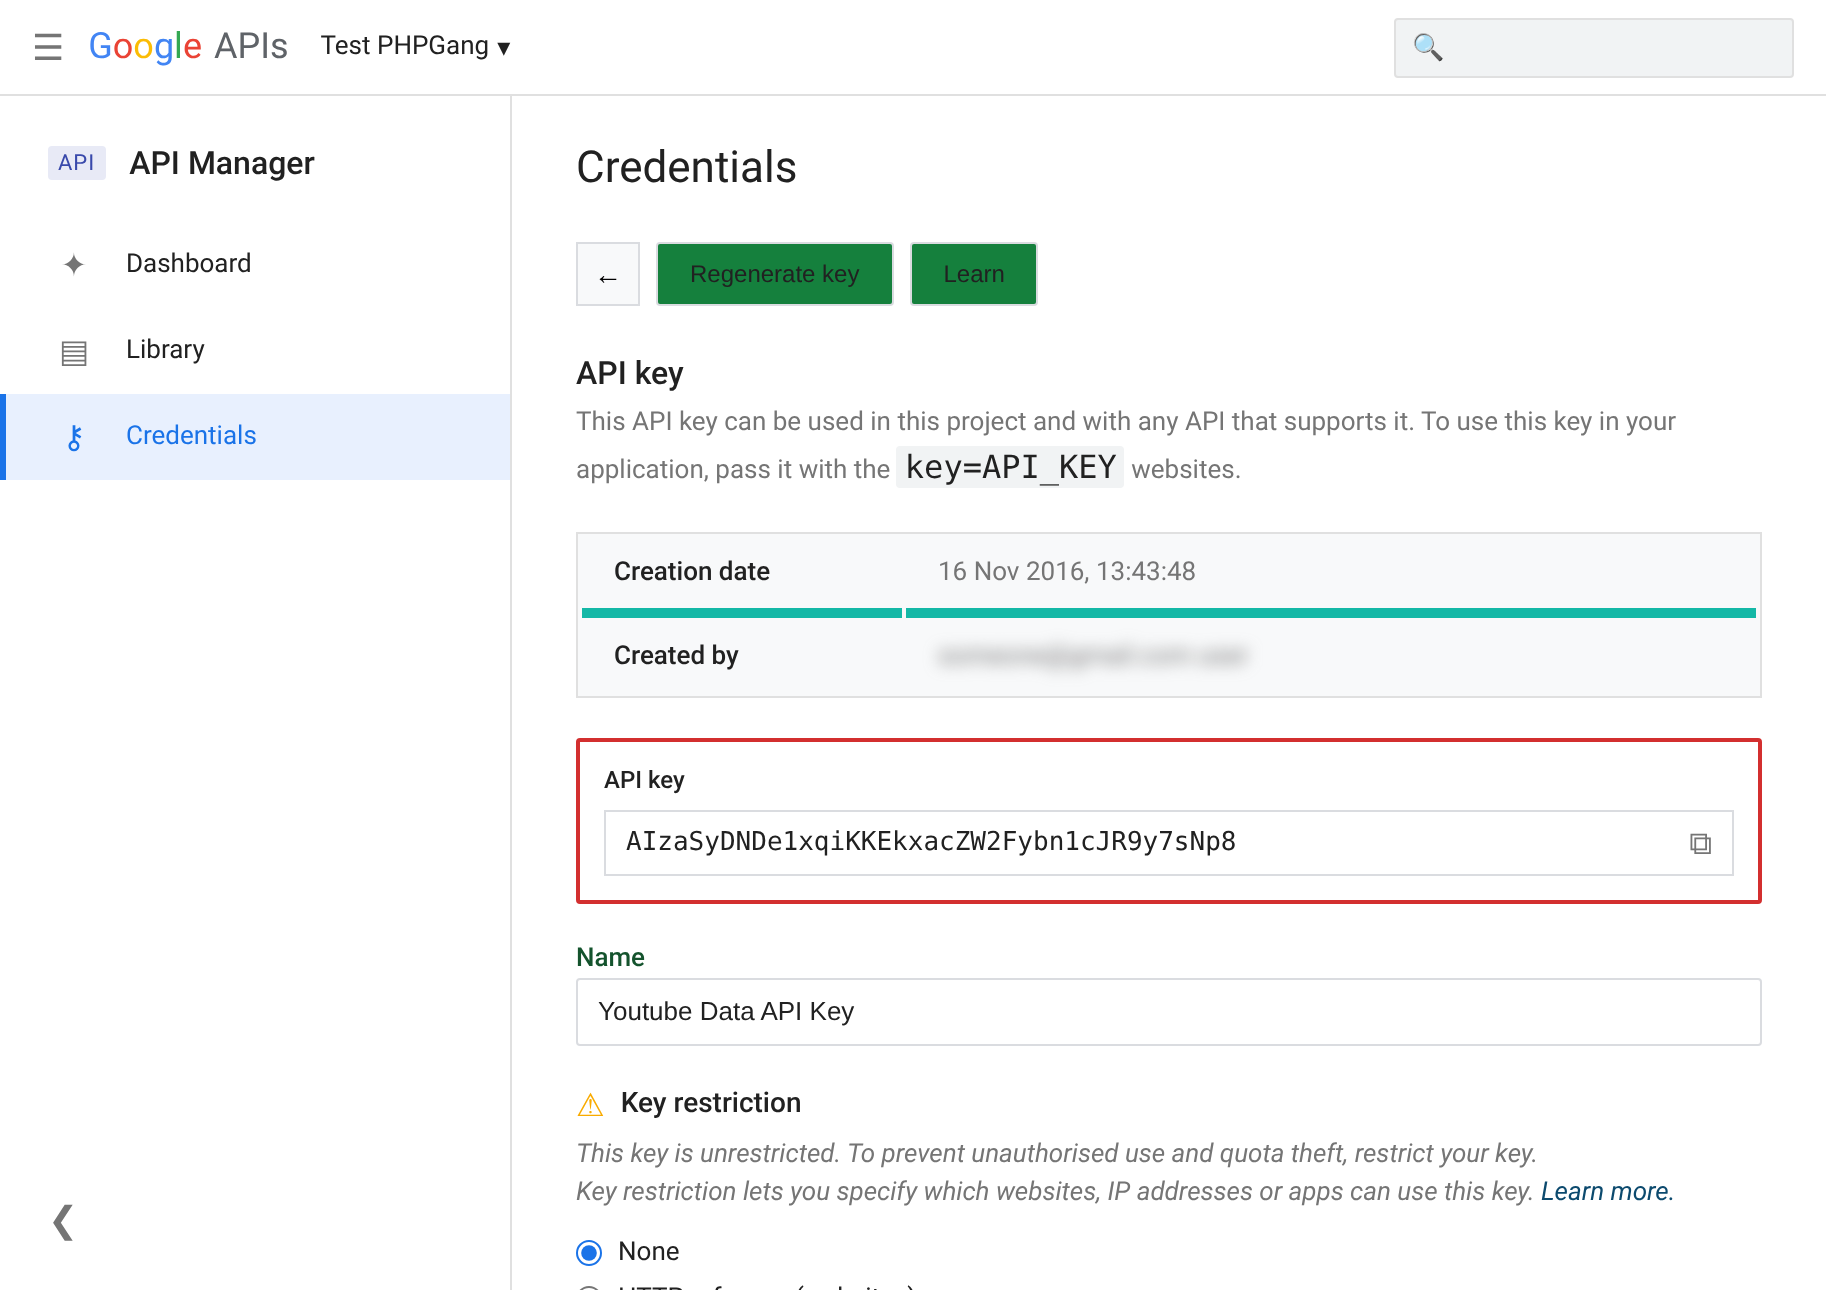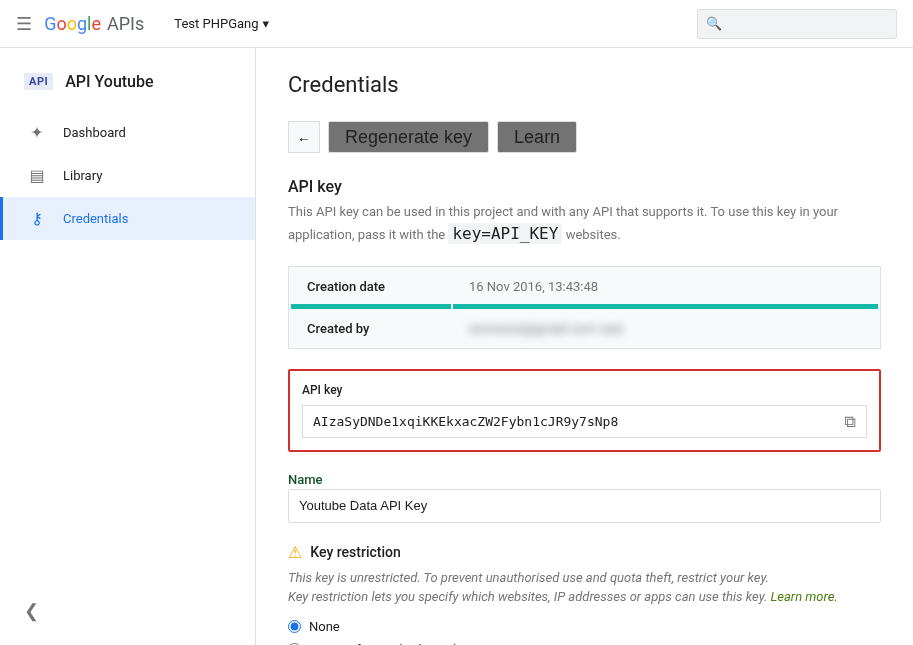--- a/index.html
+++ b/index.html
@@ -20,21 +20,21 @@
     }
     .hamburger-icon { font-size: 18px; cursor: pointer; color: #757575; }
     .google-apis-logo { display: flex; align-items: flex-end; gap: 4px; font-size: 18px; font-weight: 400; color: #5f6368; }
     .google-apis-logo .g-blue { color: #4285F4; }
     .google-apis-logo .g-red { color: #EA4335; }
     .google-apis-logo .g-yellow { color: #FBBC05; }
     .google-apis-logo .g-green { color: #34A853; }
     .project-selector {
       display: flex; align-items: center; gap: 4px;
       font-size: 13px; color: #212121; cursor: pointer;
-      margin-left: 18px;
+      margin-left: 4px;
     }
     .search-bar {
       margin-left: auto;
       width: 200px;
       height: 30px;
       border: 1px solid #e0e0e0;
       border-radius: 2px;
       display: flex; align-items: center;
       padding: 0 8px;
       background: #f1f3f4;
@@ -59,21 +59,21 @@
       flex-shrink: 0;
       padding-top: 8px;
     }
     .sidebar-header {
       display: flex; align-items: center; gap: 12px;
       padding: 16px 24px;
       font-size: 16px; font-weight: 500; color: #212121;
     }
     .api-badge {
       background: #e8eaf6; color: #3949ab;
-      font-size: 11px; font-weight: 700;
+      font-size: 11px; font-weight: 400;
       padding: 2px 5px; border-radius: 2px;
       letter-spacing: 0.5px;
     }
     .sidebar-nav { padding-top: 4px; }
     .sidebar-item {
       display: flex; align-items: center; gap: 16px;
       padding: 12px 24px;
       cursor: pointer;
       font-size: 13px; color: #212121;
       border-left: 3px solid transparent;
@@ -115,23 +115,23 @@
       width: 32px; height: 32px;
       border: 1px solid #dadce0;
       background: #f8f9fa;
       cursor: pointer;
       display: flex; align-items: center; justify-content: center;
       font-size: 14px;
     }
     .btn {
       height: 32px; padding: 0 16px;
       border: 1px solid #dadce0;
-      background: #737373;
+      background: #15803d;
       cursor: pointer;
-      font-size: 18px; color: #212121;
+      font-size: 12px; color: #212121;
       border-radius: 2px;
     }
 
     
     .section-title {
       font-size: 16px; font-weight: 500; color: #212121;
       margin-bottom: 6px;
     }
     .section-desc {
       font-size: 13px; color: #757575;
@@ -218,21 +218,21 @@
       display: flex; align-items: center; gap: 8px;
       margin-bottom: 6px;
     }
     .warn-icon { font-size: 16px; }
     .restriction-title { font-size: 14px; font-weight: 500; color: #212121; }
     .restriction-desc {
       font-size: 13px; color: #757575; line-height: 1.5;
       margin-bottom: 12px;
       font-style: italic;
     }
-    .restriction-desc a { color: #4d7c0f; text-decoration: none; }
+    .restriction-desc a { color: #0c4a6e; text-decoration: none; }
 
     .radio-group { display: flex; flex-direction: column; gap: 8px; }
     .radio-item { display: flex; align-items: center; gap: 8px; cursor: pointer; }
     .radio-item input[type="radio"] { cursor: pointer; accent-color: #1a73e8; }
     .radio-item label { font-size: 13px; color: #212121; cursor: pointer; }
 
     .blurred { filter: blur(4px); user-select: none; }
   </style>
 </head>
 <body>
@@ -252,21 +252,21 @@
   <div class="search-bar">
     <input type="text" placeholder="🔍" style="">
   </div>
 </header>
 
 <div class="layout">
 
   <nav class="sidebar">
     <div class="sidebar-header">
       <span class="api-badge">API</span>
-      <span>API Youtube</span>
+      <span>API Manager</span>
     </div>
     <div class="sidebar-nav">
 
       <div class="sidebar-item">
         <span class="icon">✦</span>
         <span>Dashboard</span>
       </div>
 
       <div class="sidebar-item">
         <span class="icon">▤</span>

